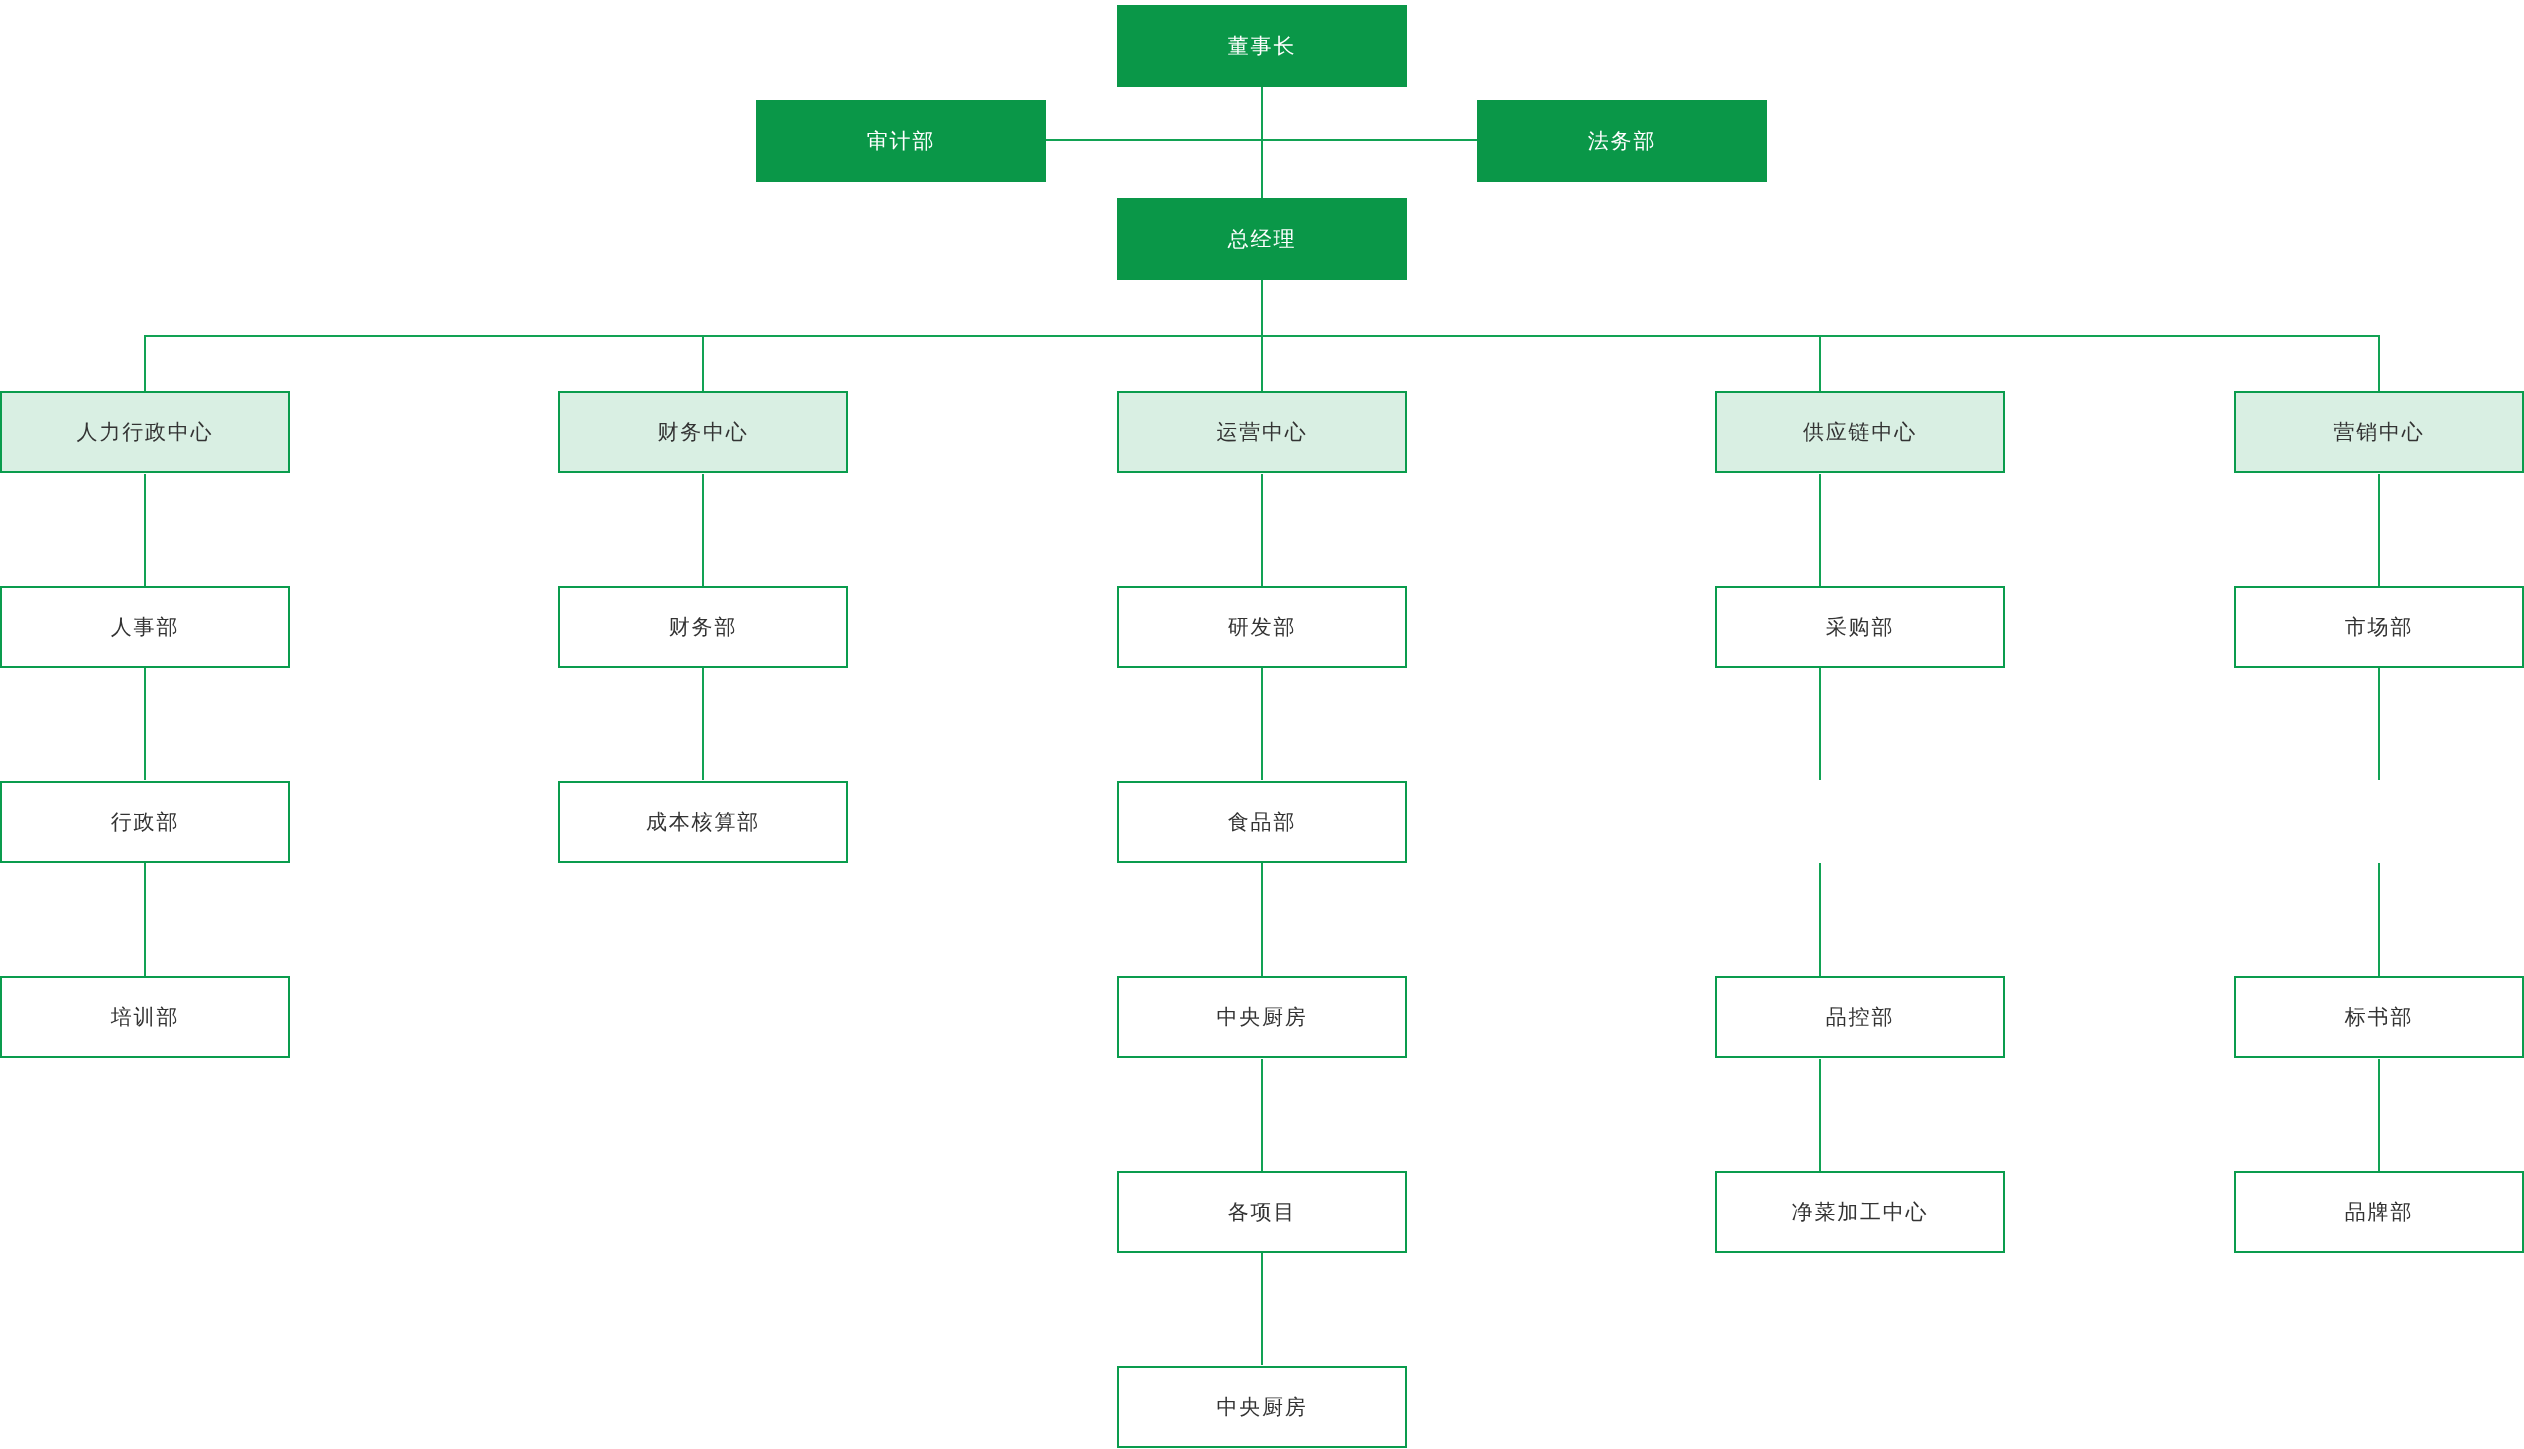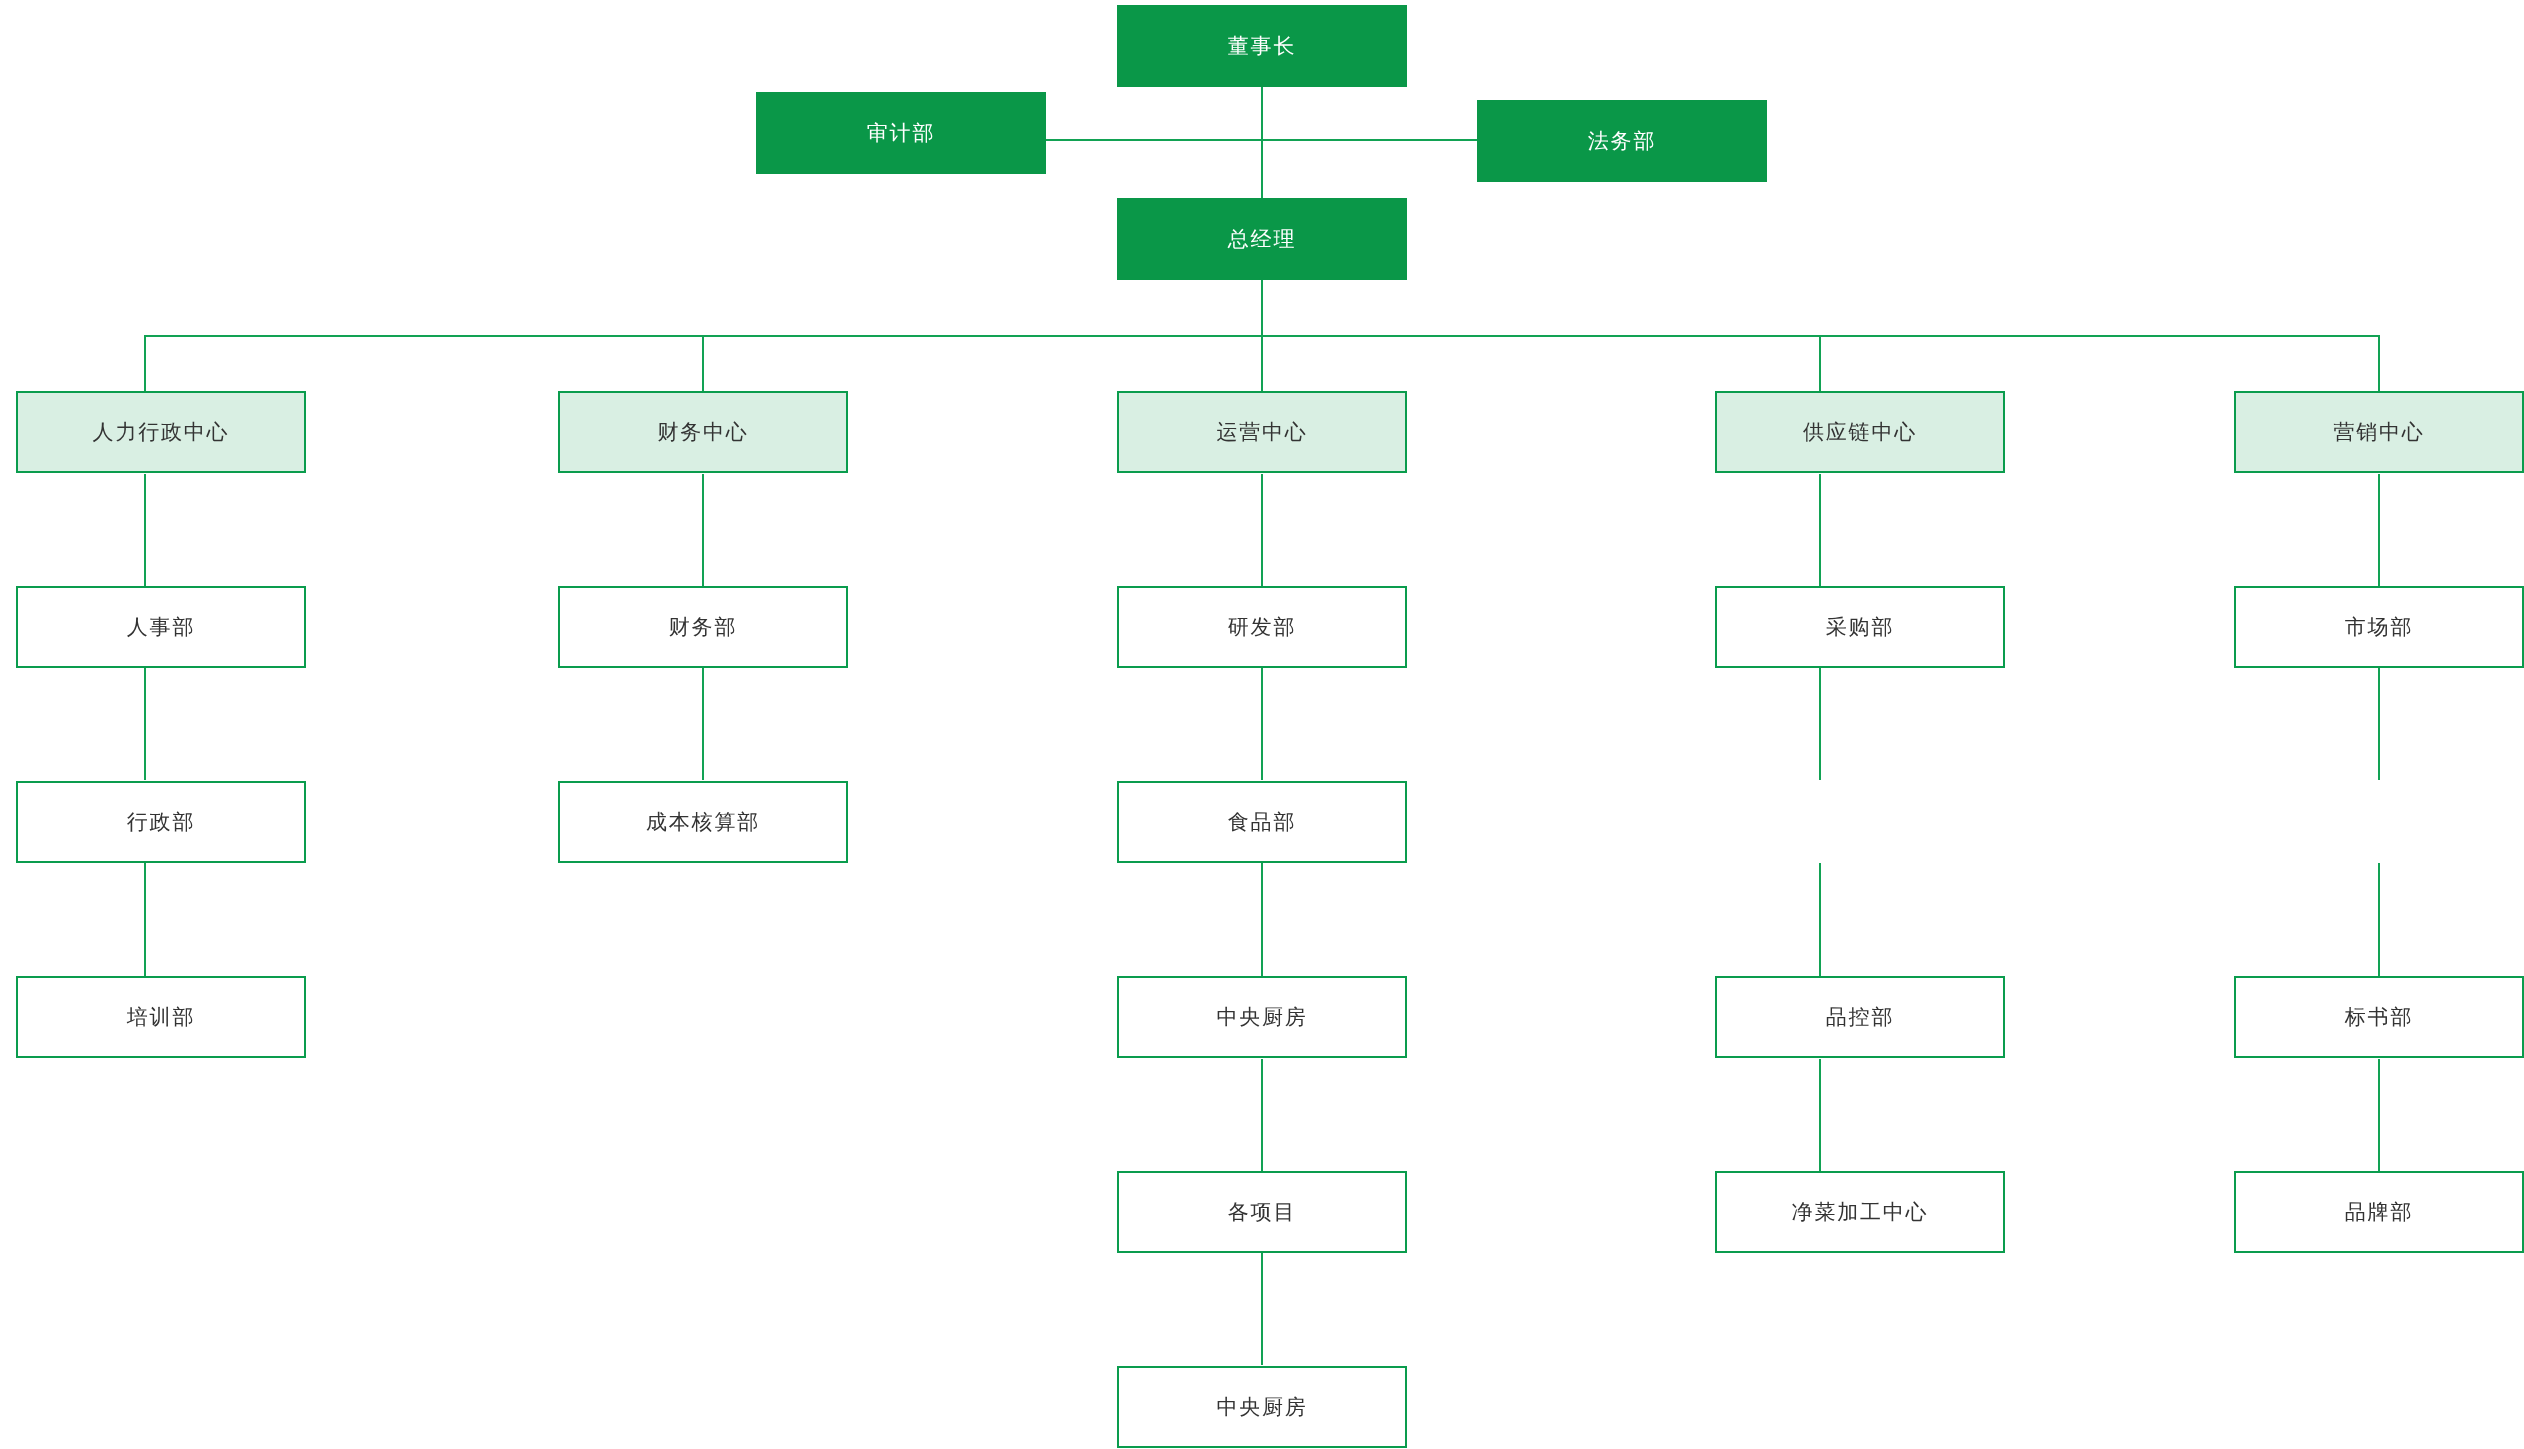--- a/index.html
+++ b/index.html
@@ -28,26 +28,26 @@
   }
   .dept{
     background:var(--background,#ffffff);
     border:2.4px solid var(--border-green,#0A9C4D);
     color:var(--text-dark,#333333);
   }
   .vline{position:absolute;width:1.8px;background:var(--line-green,#12A254);}
   .hline{position:absolute;height:1.8px;background:var(--line-green,#12A254);}
 
   
-  .cx1{left:16px;}    .cx2{left:558px;} .cx3{left:1117px;} .cx4{left:1674px;margin-left:41px;} .cx5{left:2234px;}
+  .cx1{left:0;}    .cx2{left:558px;} .cx3{left:1117px;} .cx4{left:1674px;margin-left:41px;} .cx5{left:2234px;}
   
   .ry1{top:391px;} .ry2{top:586px;} .ry3{top:781px;}  .ry4{top:976px;}  .ry5{top:1171px;} .ry6{top:1366px;}
   
   .pos-chairman{left:1117px;top:4.8px;}
-  .pos-audit{left:756px;top:92px;font-family:Liberation Mono, monospace;}
+  .pos-audit{left:756px;top:100px;font-family:Liberation Mono, monospace;}
   .pos-legal{left:1477px;top:100px;}
   .pos-gm{left:1117px;top:198px;}
 
   
   .vx1{left:144px;} .vx2{left:702px;} .vx3{left:1261px;} .vx4{left:1819px;} .vx5{left:2378px;}
   
   .v-chair-gm{top:86px;height:112px;}
   .v-gm-trunk{top:280px;height:55px;}
   .h-audit-legal{left:1046px;top:139px;width:431px;}
   .h-trunk{left:144px;top:335px;width:2236px;}

